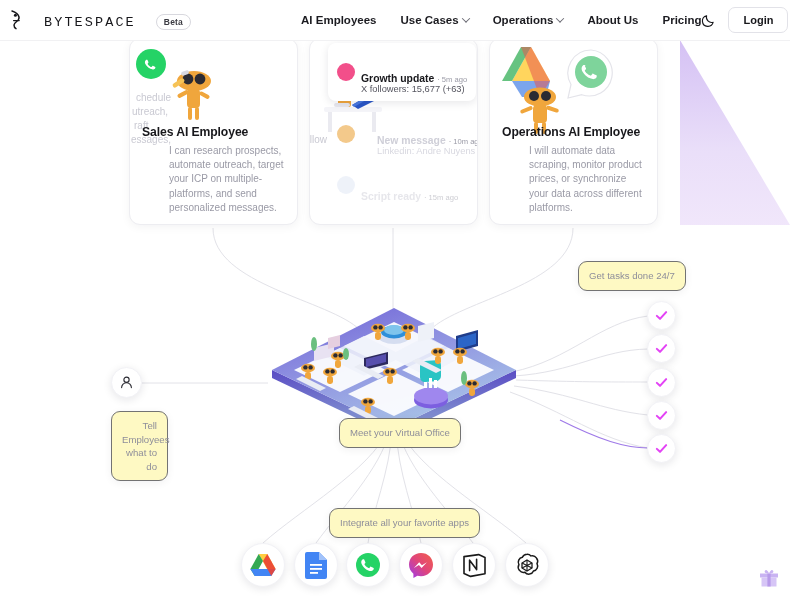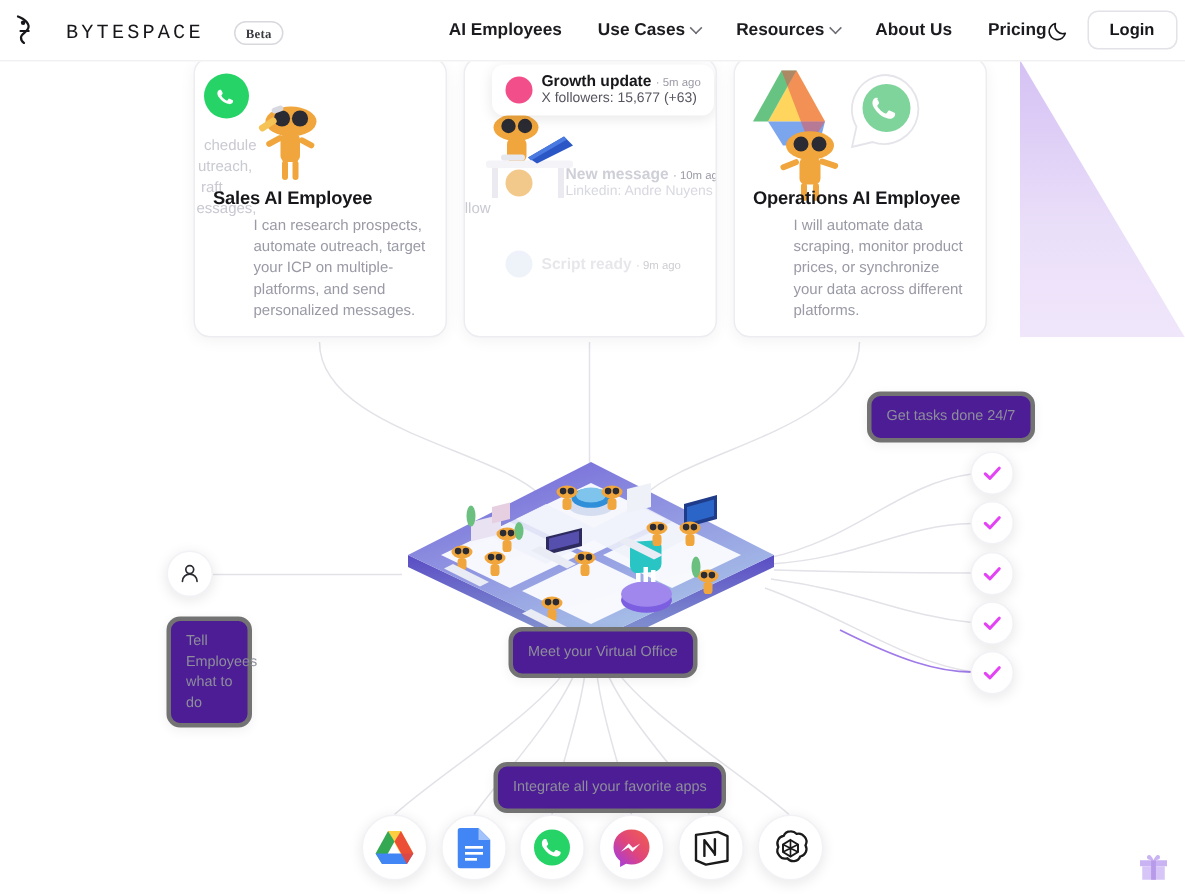--- a/index.html
+++ b/index.html
@@ -28,21 +28,21 @@
     border-bottom:1px solid #f1f1f3; z-index:40;
   }
   .brand { display:flex; align-items:flex-end; gap:20px; padding-left:10px; }
   .brand-mark { width:14px; height:20px; }
   .brand-name {
     font-size:13.5px; letter-spacing:2.1px; font-weight:400; color:#17171b;
     font-family:"Liberation Mono", monospace;
   }
   .beta {
     font-size:8.5px; color:#3b3b42; border:1px solid #d8d8de; border-radius:9px;
-    padding:2px 7px 2.5px; font-weight:700; letter-spacing:.2px;font-family:Liberation Serif, serif;
+    padding:2px 7px 2.5px; font-weight:700; letter-spacing:.2px;
   }
   .nav-links { display:flex; align-items:center; gap:24px; margin-left:110px; }
   .nav-link {
     font-size:11.5px; color:#1b1b20; font-weight:600; cursor:pointer;
     display:flex; align-items:center; gap:4px; white-space:nowrap;
   }
   .caret { width:6px; height:6px; border-right:1.2px solid #6b6b74; border-bottom:1.2px solid #6b6b74;
            transform:rotate(45deg) translate(-1px,-1px); }
   .nav-right { margin-left:auto; display:flex; align-items:center; gap:11px; padding-right:10px; }
   .moon { width:16px; height:16px; cursor:pointer; }
@@ -80,33 +80,33 @@
   .card-desc { font-size:10px; line-height:14.2px; color:#9a9aa6;margin-left:27px; }
 
   .social-badge { position:absolute; width:30px; height:30px; border-radius:7px; }
 
   
   .notif {
     position:absolute; background:#fff; border-radius:8px;
     box-shadow:0 2px 9px rgba(20,20,40,.10);
     padding:6px 9px 7px; display:flex; flex-direction:column; gap:2px;
   }
-  .notif-head { font-size:10.4px; font-weight:700; color:#17171b; white-space:nowrap; }
+  .notif-head { font-size:10.4px; font-weight:700; color:#17171b; white-space:nowrap;margin-top:24px; }
   .notif-time { font-size:7.6px; font-weight:400; color:#9a9aa6; }
   .notif-sub { font-size:9.3px; color:#55555f; white-space:nowrap; }
   .notif.faded .notif-head { color:#cfcfd8; }
   .notif.faded .notif-sub  { color:#d8d8e0; }
   .notif.faded { box-shadow:none; background:transparent; }
   .notif-dot { width:18px; height:18px; border-radius:50%; flex:0 0 auto; }
 
   
   .pill {
-    position:absolute; background:#4c1d95; border:3px solid #737373; border-radius:9px;
+    position:absolute; background:#fef9c3; border:1px solid #737373; border-radius:9px;
     box-shadow:0 2px 8px rgba(20,20,40,.06);
-    font-size:9.6px; color:#8e8e9a; line-height:13.5px; padding:7px 10px; z-index:20;
+    font-size:9.6px; color:#8e8e9a; line-height:13.5px; padding:7px 10px; z-index:20;text-align:right;
   }
   #pill-tasks { left:578px; top:261px; }
   #pill-office { left:339px; top:418px; white-space:nowrap; }
   #pill-apps { left:329px; top:508px; white-space:nowrap; }
   #pill-tell { left:111px; top:411px; width:57px; }
 
   
   .node {
     position:absolute; background:#fff; border-radius:50%;
     box-shadow:0 2px 9px rgba(20,20,40,.10);
@@ -142,21 +142,21 @@
 
     <div class="nav-links">
       <div class="nav-link">
         <span>AI Employees</span>
       </div>
       <div class="nav-link">
         <span>Use Cases</span>
         <i class="caret"></i>
       </div>
       <div class="nav-link">
-        <span>Resources</span>
+        <span>Operations</span>
         <i class="caret"></i>
       </div>
       <div class="nav-link">
         <span>About Us</span>
       </div>
       <div class="nav-link">
         <span>Pricing</span>
       </div>
     </div>
 
@@ -264,21 +264,21 @@
               <div class="notif-head"><span>New message</span> <span class="notif-time">· 10m ago</span></div>
               <div class="notif-sub">Linkedin: Andre Nuyens</div>
             </div>
           </div>
         </div>
 
         <div class="notif faded" style="left:18px; top:122px; z-index:1; opacity:.5;">
           <div style="display:flex; align-items:center; gap:6px;">
             <div class="notif-dot" style="background:#dfe6f5;"></div>
             <div>
-              <div class="notif-head"><span>Script ready</span> <span class="notif-time">· 9m ago</span></div>
+              <div class="notif-head"><span>Script ready</span> <span class="notif-time">· 15m ago</span></div>
             </div>
           </div>
         </div>
       </div>
       <div class="card-body" style="z-index:5;">
       </div>
     </div>
 
     <div class="card c3">
       <div class="card-art">

